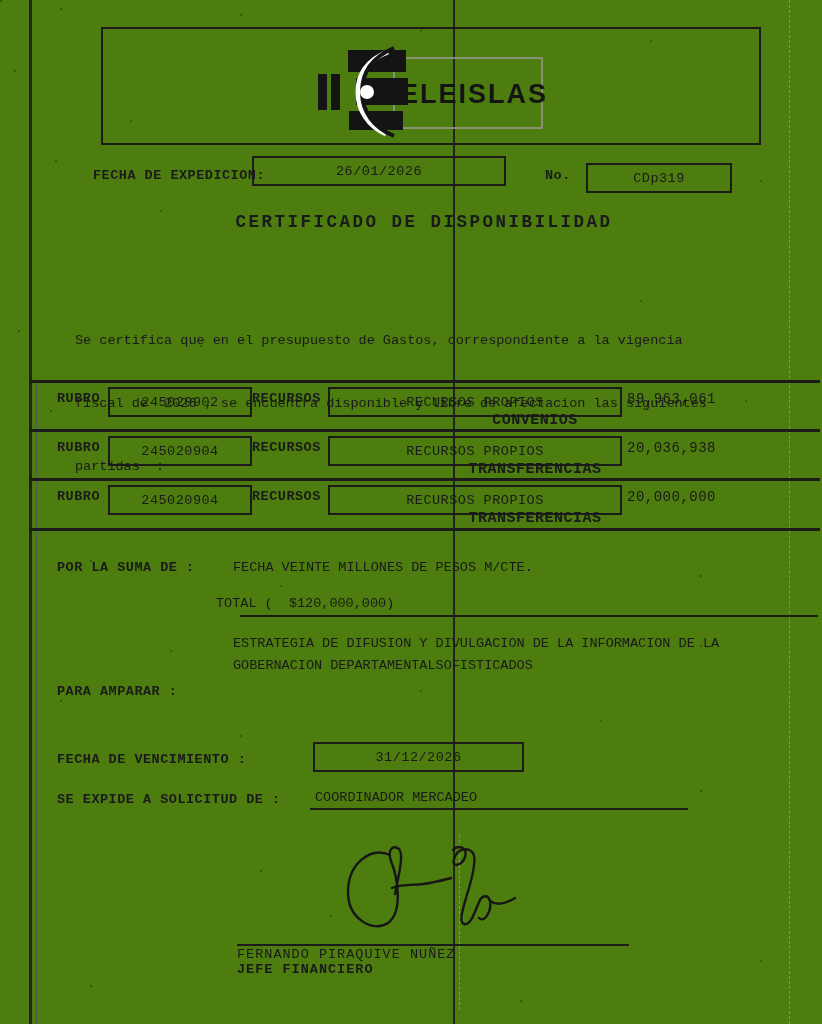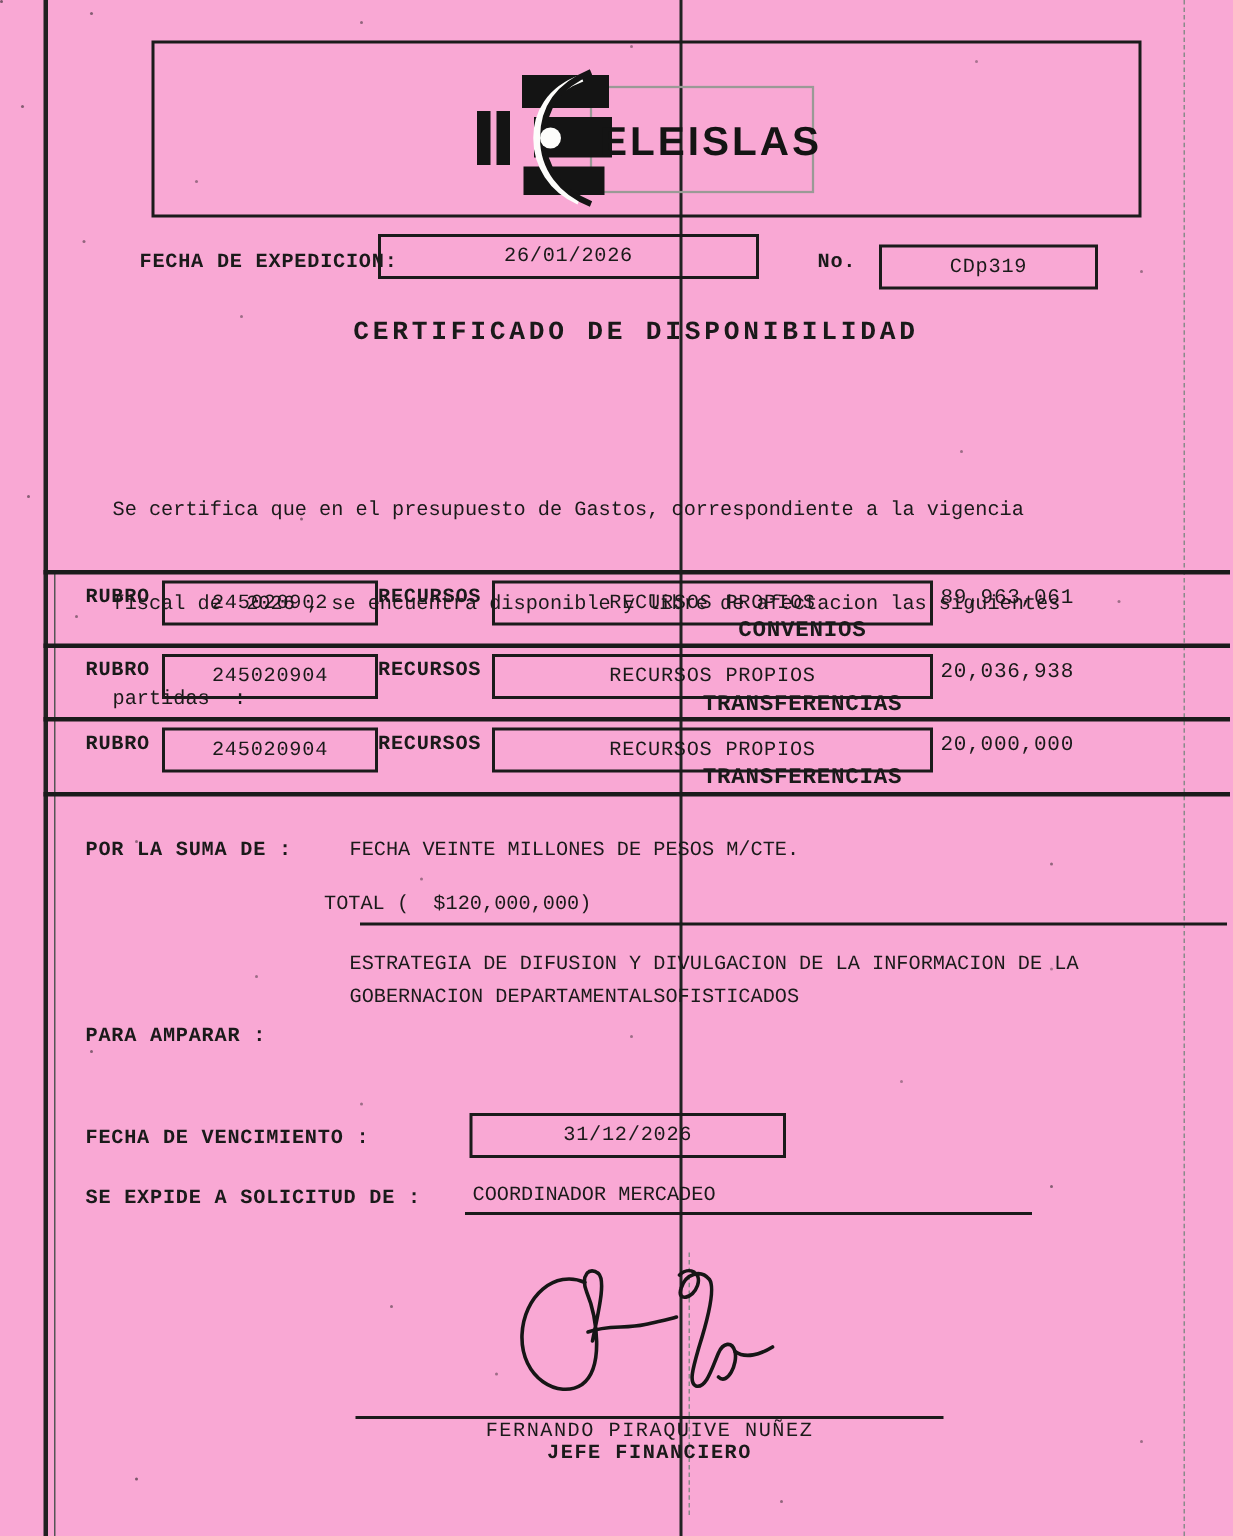--- a/index.html
+++ b/index.html
@@ -1,41 +1,41 @@
 <!DOCTYPE html>
 <html><head>
 <meta charset="utf-8">
 <style>
   html,body{margin:0;padding:0;background:#e8e8e6;}
   .page{
     position:relative;
     width:822px;height:1024px;
     margin:0 auto;
-    background:#f9a8d4;
+    background:#4d7c0f;
     font-family:"Liberation Mono","DejaVu Sans Mono",monospace;
     color:#1a1a1a;
     overflow:hidden;
   }
   .abs{position:absolute;}
   .lbl{font-weight:700;font-size:13.5px;letter-spacing:.5px;white-space:pre;}
   .val{font-weight:500;font-size:13.5px;white-space:pre;}
   .vline{position:absolute;background:#222;}
   .hline{position:absolute;background:#1b1b1b;}
   .dashline{position:absolute;border-left:1px dashed #8a8a8a;}
   .box{position:absolute;border:2px solid #1b1b1b;background:transparent;
        display:flex;align-items:center;justify-content:center;
        font-size:13.5px;font-weight:500;letter-spacing:.5px;}
   .title{
     position:absolute;left:24px;top:212px;width:800px;
     text-align:center;font-weight:700;font-size:17.5px;letter-spacing:2.5px;
   }
   .intro{position:absolute;left:75px;top:288px;font-size:13.5px;line-height:21px;white-space:pre;}
   .cat{position:absolute;width:170px;text-align:center;font-weight:700;font-size:15px;letter-spacing:.5px;}
   .amount{font-weight:500;font-size:14px;letter-spacing:.5px;}
-  .sig-name{position:absolute;left:237px;width:392px;text-align:center;
+  .sig-name{position:absolute;left:237px;width:392px;
             font-size:13.5px;font-weight:500;letter-spacing:1px;white-space:pre;}
   .speckles{position:absolute;left:0;top:0;width:2px;height:2px;border-radius:50%;
     background:rgba(20,20,20,.55);
     box-shadow:
       60px 8px rgba(20,20,20,.5), 240px 14px rgba(20,20,20,.45), 420px 30px rgba(20,20,20,.4),
       14px 70px rgba(20,20,20,.5), 55px 160px rgba(20,20,20,.45), 160px 210px rgba(20,20,20,.4),
       650px 40px rgba(20,20,20,.35), 130px 120px rgba(20,20,20,.4), 365px 165px rgba(20,20,20,.45),
       200px 345px rgba(20,20,20,.5), 640px 300px rgba(20,20,20,.4), 760px 180px rgba(20,20,20,.4),
       90px 560px rgba(20,20,20,.45), 280px 585px rgba(20,20,20,.4), 700px 575px rgba(20,20,20,.45),
       60px 700px rgba(20,20,20,.5), 240px 735px rgba(20,20,20,.4), 600px 720px rgba(20,20,20,.35),

